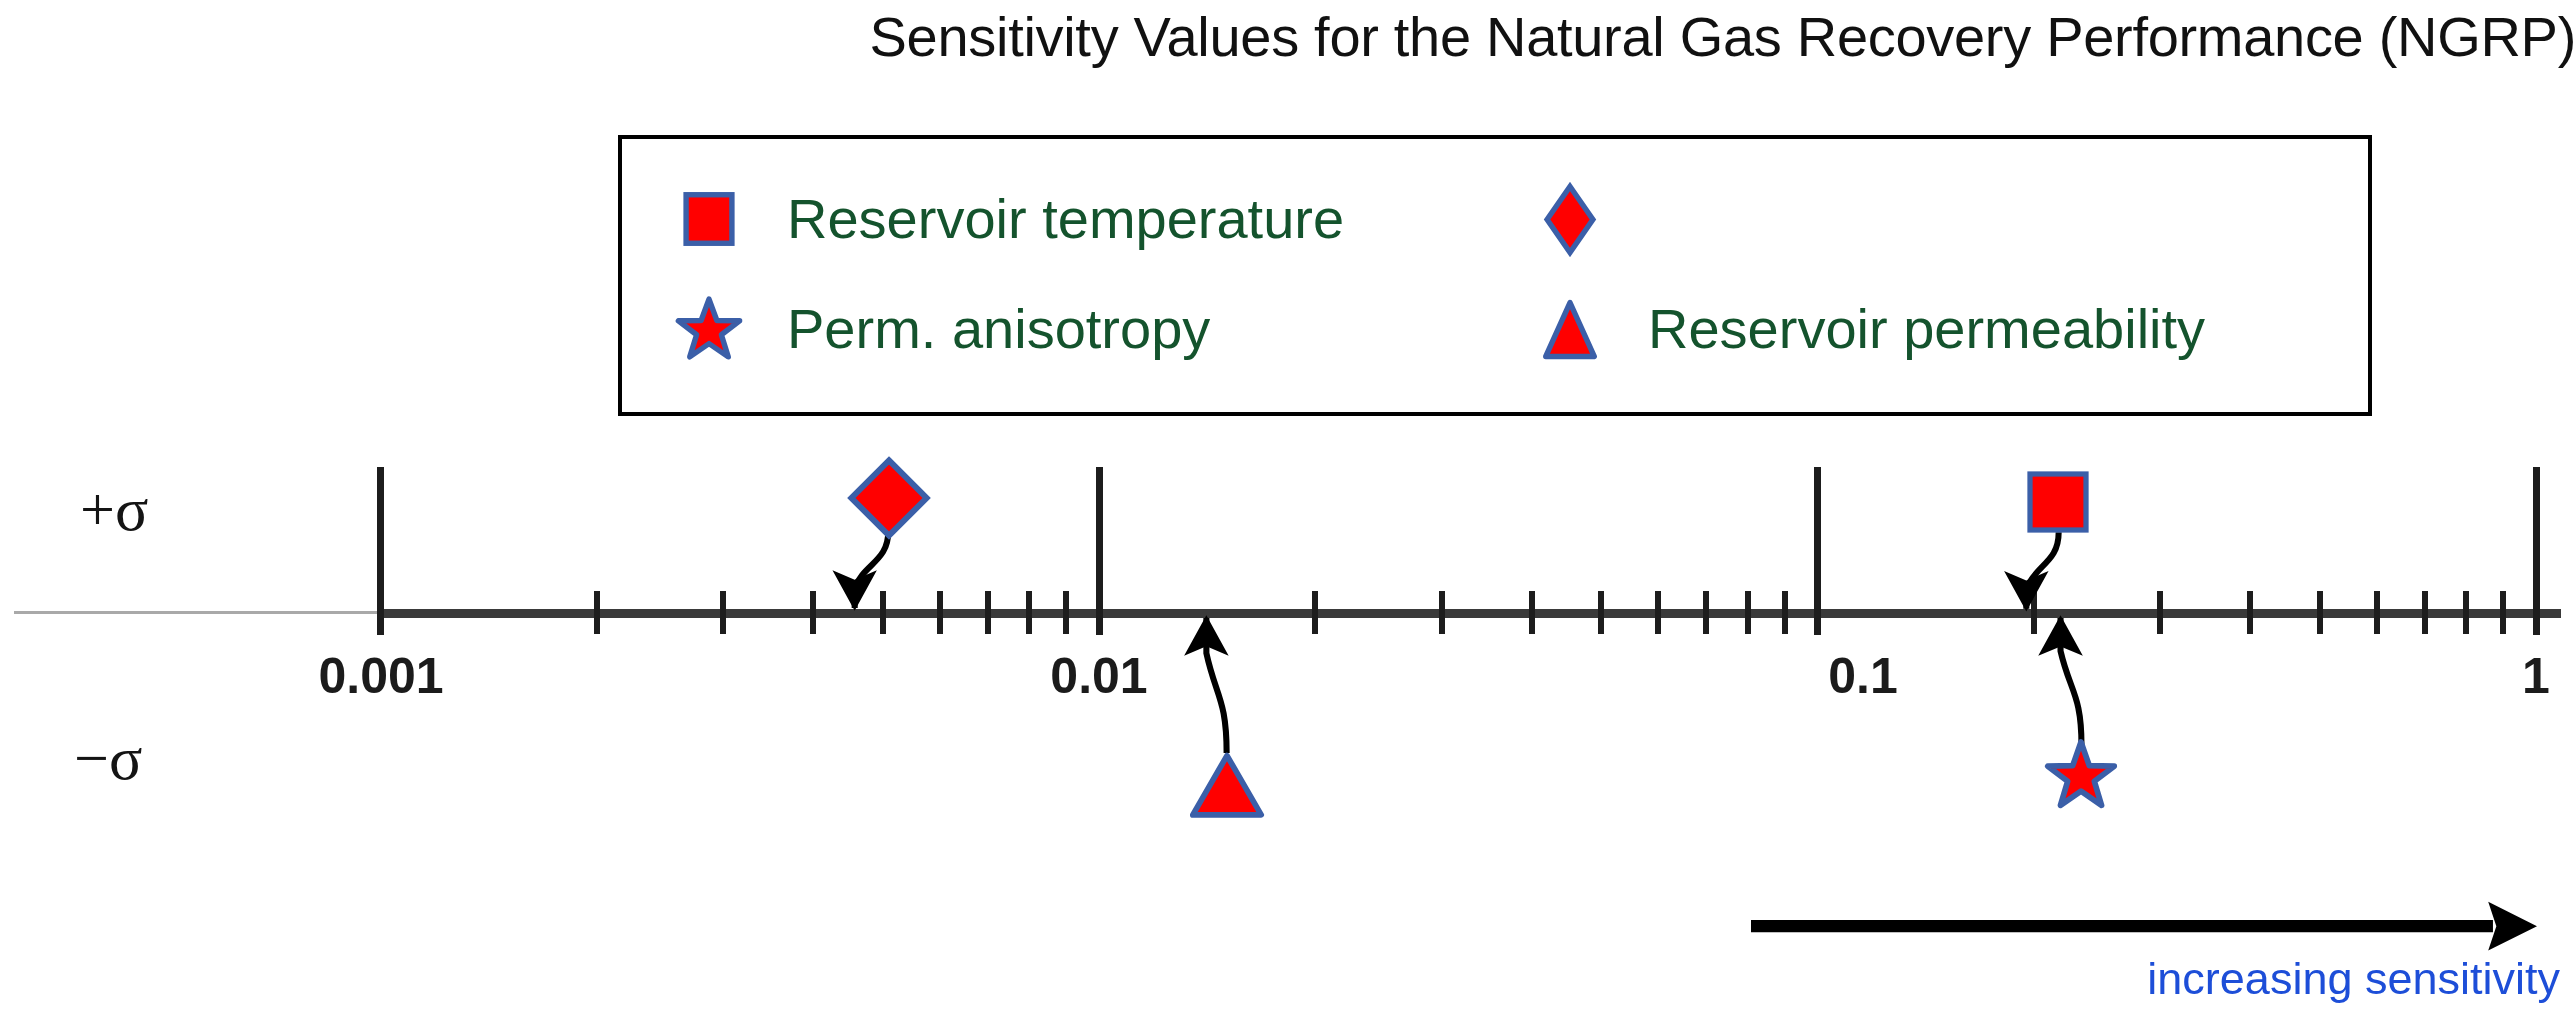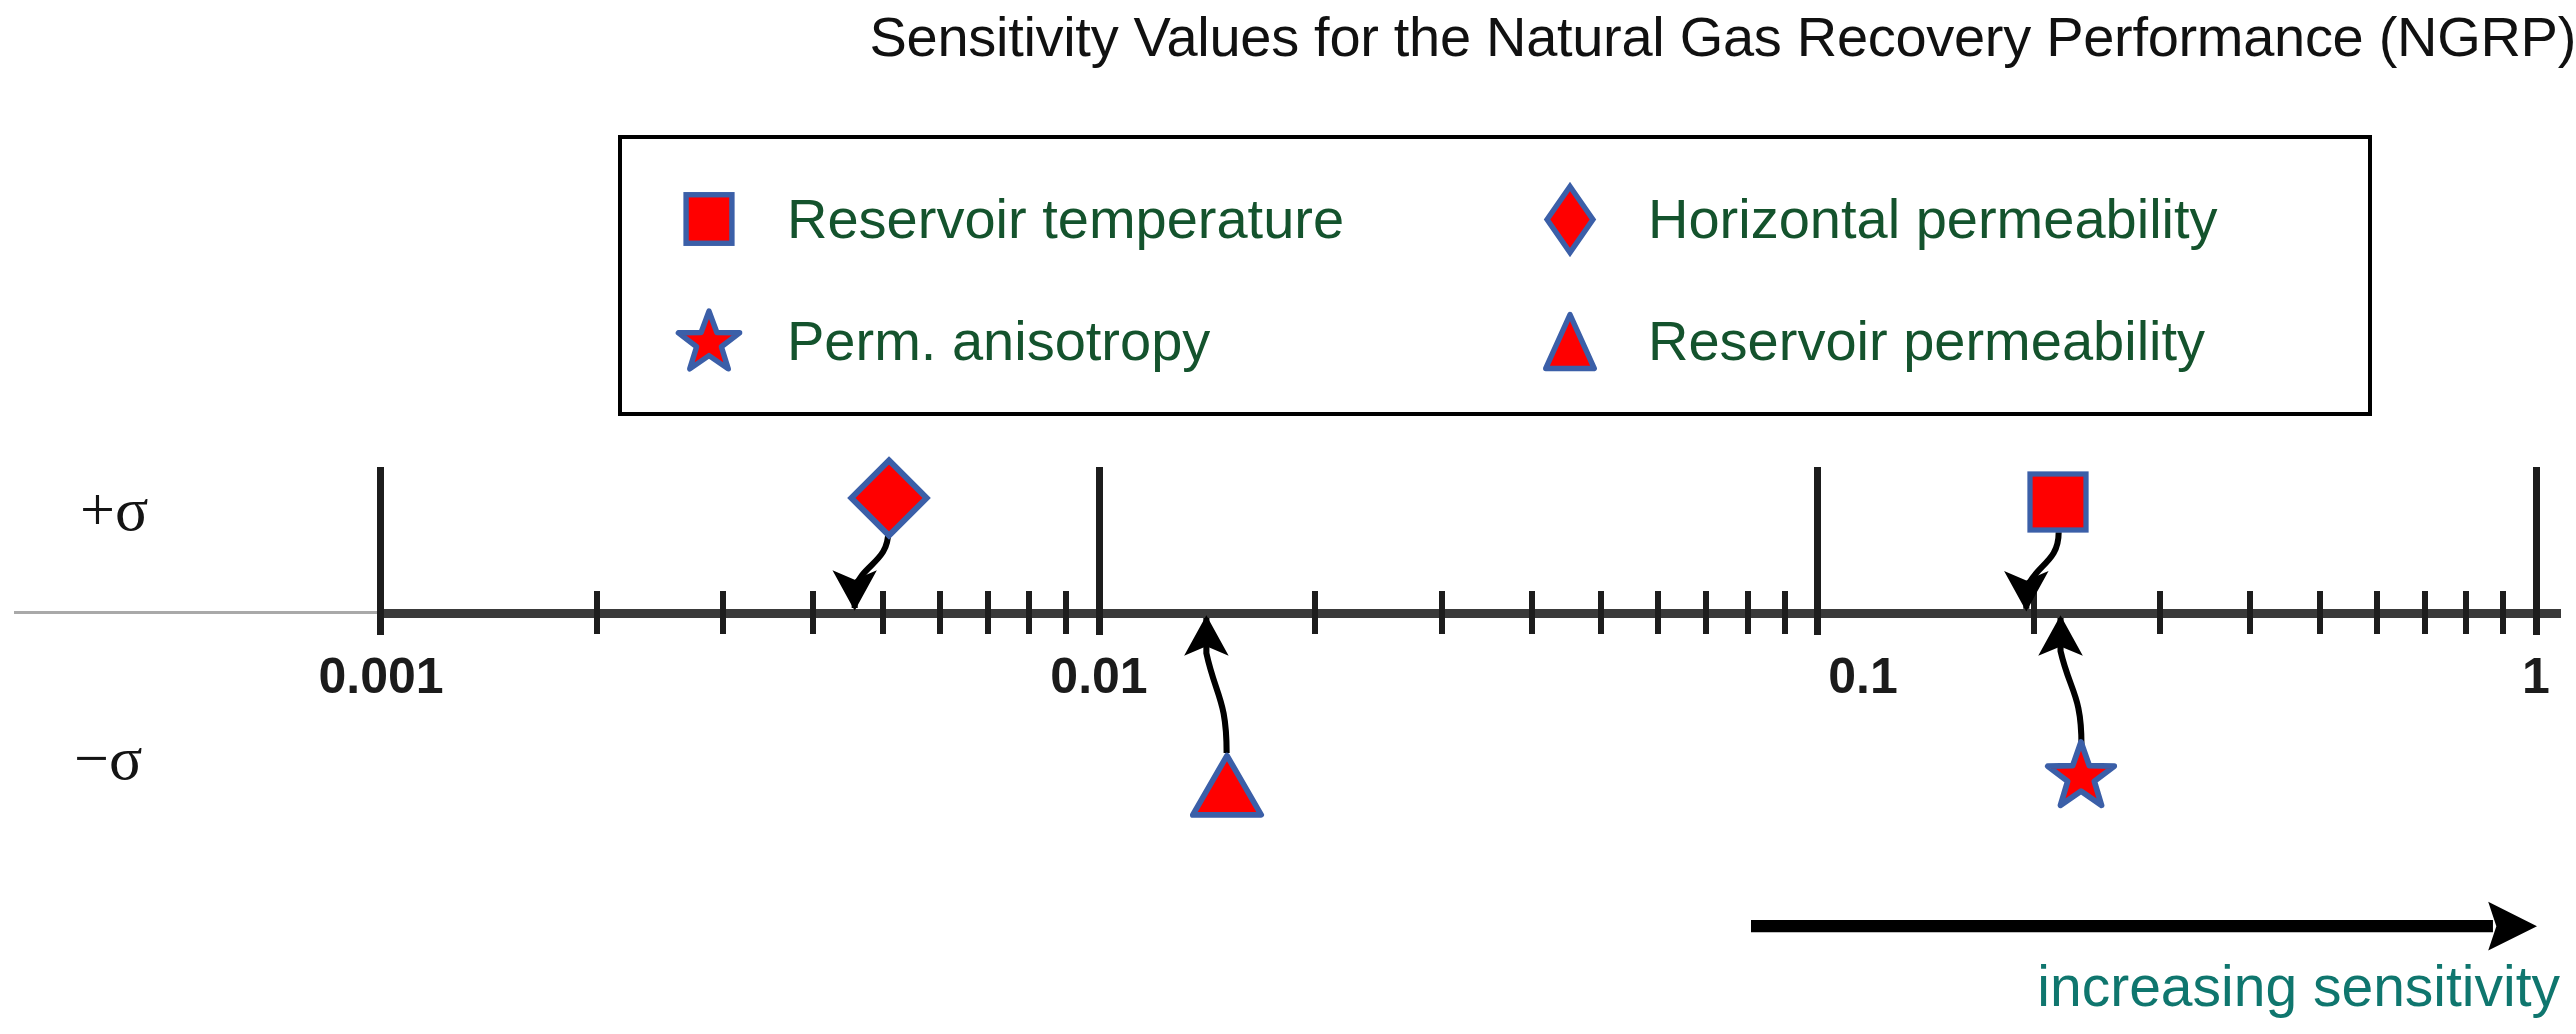--- a/index.html
+++ b/index.html
@@ -13,21 +13,21 @@
     color:#111;letter-spacing:-0.3px;white-space:nowrap;
   }
 
   
   #legend{
     position:absolute;left:618px;top:135px;width:1754px;height:281px;
     background:#fff;border:4.7px solid #000;box-sizing:border-box;
   }
   .legend-row{position:absolute;left:0;width:100%;height:108px;}
   .legend-row.r0{top:26px;}
-  .legend-row.r1{top:148px;text-align:right;}
+  .legend-row.r1{top:136px;text-align:right;}
   .legend-item{position:absolute;top:0;height:108px;display:flex;align-items:center;}
   .legend-item.c0{left:46px;width:813px;}
   .legend-item.c1{left:907px;width:813px;}
   .legend-marker{width:81px;flex:0 0 81px;display:flex;align-items:center;justify-content:center;}
   .legend-label{
     font-family:"Liberation Sans",sans-serif;font-size:56px;color:#14532d;
     white-space:nowrap;margin-left:38px;line-height:1;
   }
 
   
@@ -56,21 +56,21 @@
   #sigma-plus{left:80px;top:474px;}
   #sigma-minus{left:74px;top:723px;}
 
   
   .datapoint{position:absolute;}
 
   
   #sens-arrow{position:absolute;left:1751px;top:907px;width:786px;height:41px;}
   #sens-text{
     position:absolute;left:1774px;top:953px;width:786px;
-    font-family:"Liberation Sans",sans-serif;font-size:57px;color:#0f766e;
+    font-family:"Liberation Sans",sans-serif;font-size:45px;color:#1d4ed8;
     text-align:right;white-space:nowrap;
   }
 
   svg{display:block;overflow:visible;}
 </style>
 </head>
 <body>
 
 <div id="stage">
 
@@ -88,21 +88,20 @@
         </span>
         <span class="legend-label">Reservoir temperature</span>
       </div>
 
       <div class="legend-item c1">
         <span class="legend-marker">
           <svg width="62" height="73" viewBox="0 0 92 108">
             <polygon points="46,5 80,54 46,103 12,54" fill="#FF0000" stroke="#3B5FA8" stroke-width="8"></polygon>
           </svg>
         </span>
-        <span class="legend-label">Horizontal permeability</span>
       </div>
 
     </div>
 
     <div class="legend-row r1">
 
       <div class="legend-item c0">
         <span class="legend-marker">
           <svg width="68" height="68" viewBox="0 0 100 100">
             <polygon points="50,6 61.6,37.5 95,38 68.2,58.4 78.3,91 50,71.5 21.7,91 31.8,58.4 5,38 38.4,37.5" fill="#FF0000" stroke="#3B5FA8" stroke-width="8" stroke-linejoin="round"></polygon>

